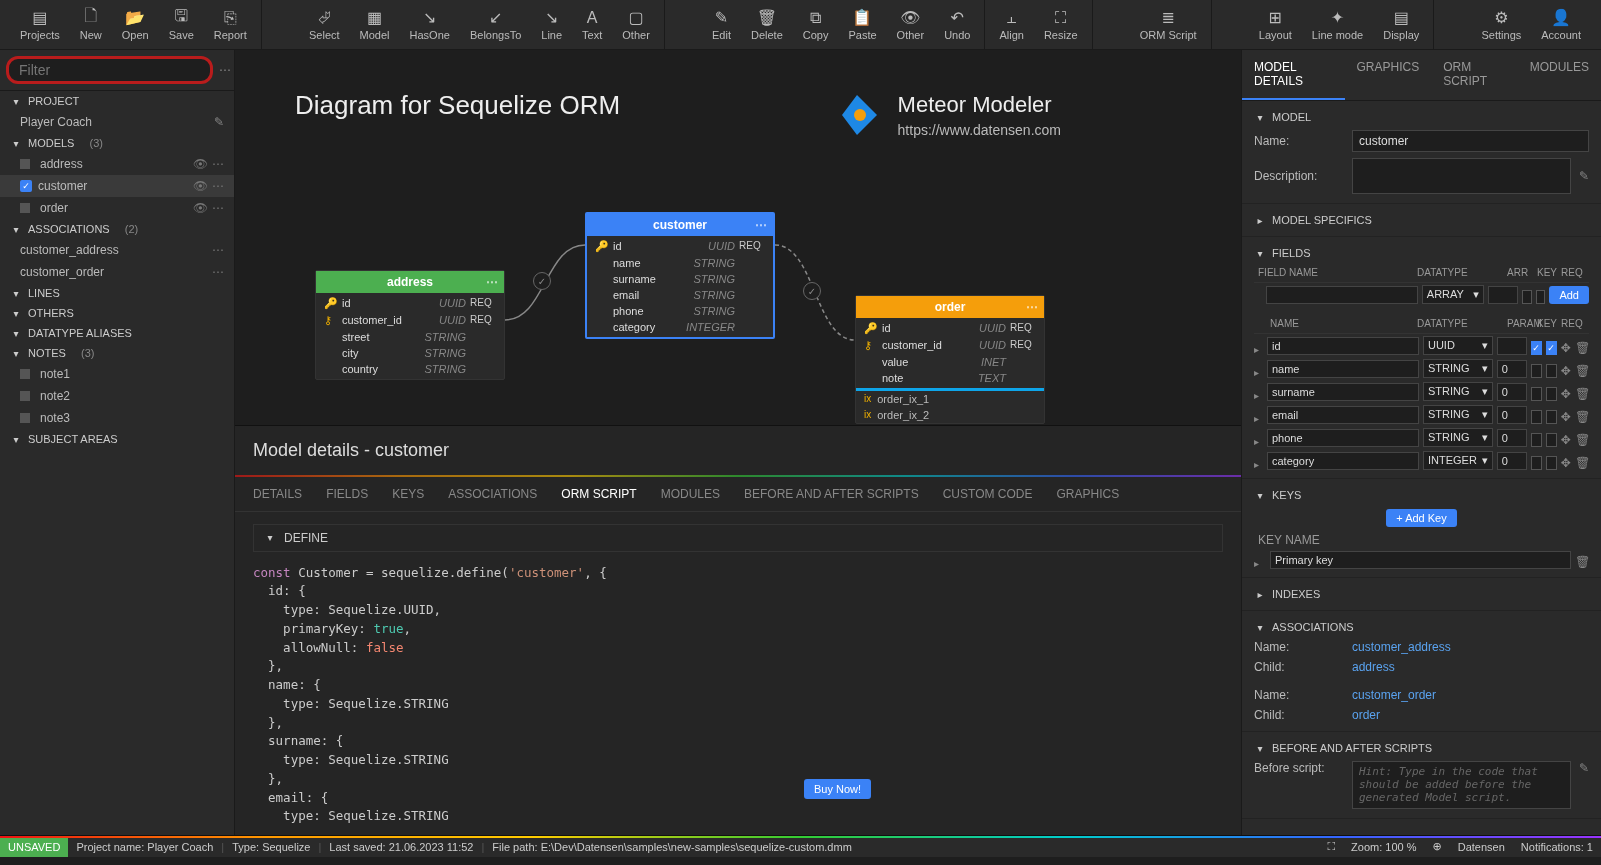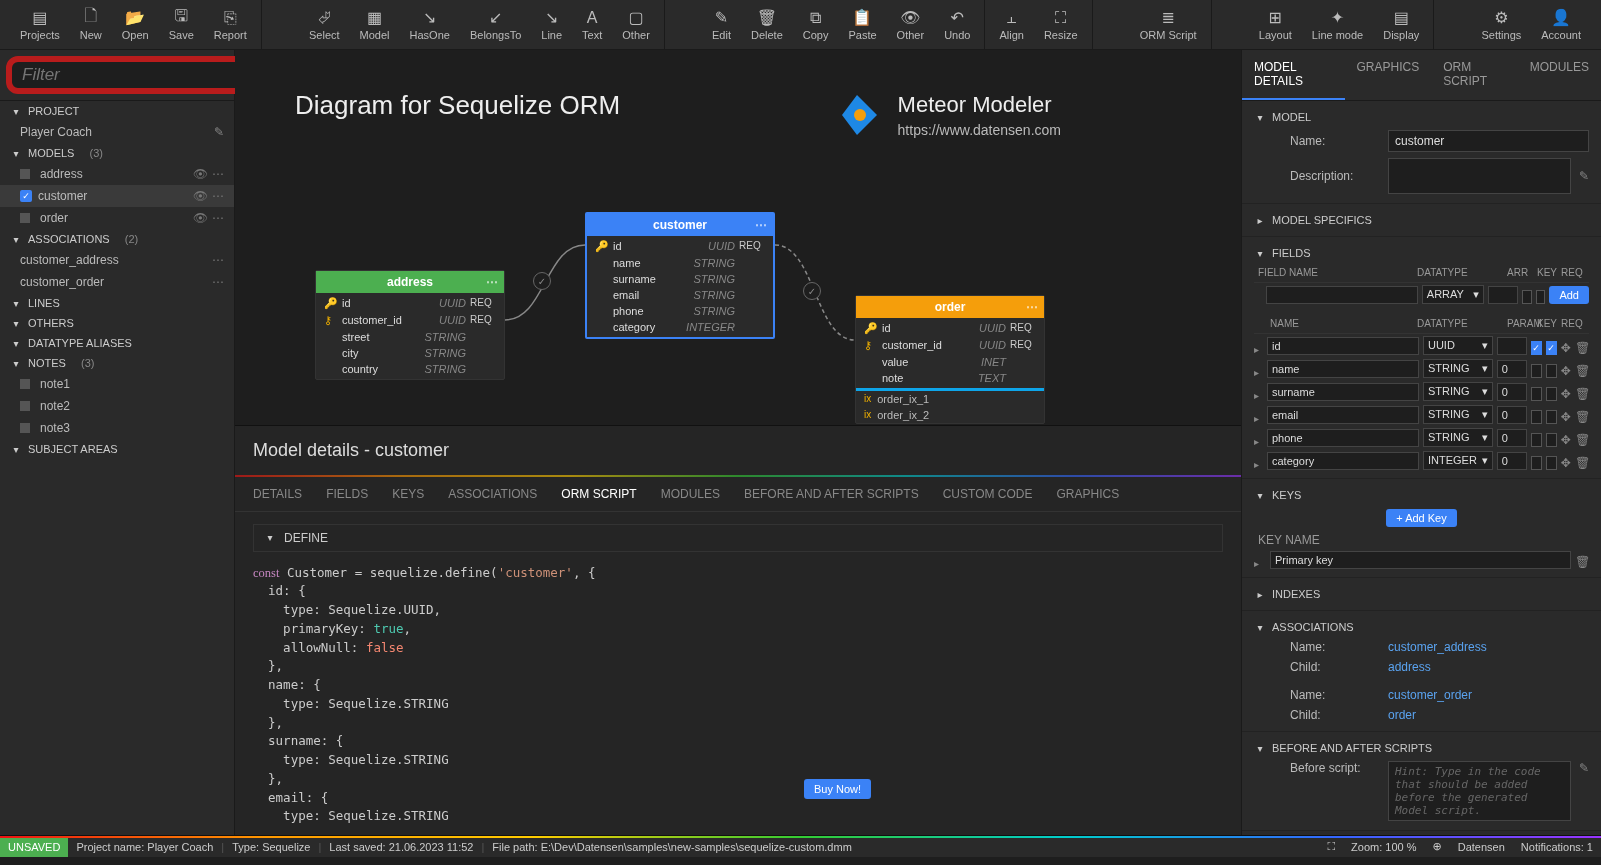--- a/index.html
+++ b/index.html
@@ -7,21 +7,21 @@
 .toolbar { height: 50px; background: #2a2a2a; border-bottom: 1px solid #1a1a1a; display: flex; align-items: stretch; padding: 0 6px; }
 .tool-group { display: flex; align-items: stretch; border-right: 1px solid #1a1a1a; padding: 0 4px; }
 .tool-group:last-child { border-right: none; }
 .tool-btn { display: flex; flex-direction: column; align-items: center; justify-content: center; padding: 4px 10px; cursor: pointer; color: #bbb; min-width: 34px; }
 .tool-btn .icon { font-size: 16px; height: 18px; display: flex; align-items: center; justify-content: center; }
 .tool-btn .label { font-size: 11px; margin-top: 2px; }
 .spacer { flex: 1; }
 .main { height: 785px; display: flex; }
 .sidebar { width: 235px; background: #2a2a2a; border-right: 1px solid #1a1a1a; display: flex; flex-direction: column; }
 .filter-row { display: flex; align-items: center; padding: 6px; gap: 6px; border-bottom: 1px solid #1a1a1a; }
-.filter-input { flex: 1; background: #1e1e1e; border: 6px solid #b91c1c; border-radius: 12px; padding: 3px 10px; color: #888; font-style: italic; font-size: 17px; outline: none; }
+.filter-input { flex: 1; background: #1e1e1e; border: 3px solid #b91c1c; border-radius: 12px; padding: 3px 10px; color: #888; font-size: 14px; outline: none; }
 .tree { flex: 1; overflow-y: auto; }
 .tree-section { padding: 4px 10px; display: flex; align-items: center; gap: 6px; cursor: pointer; color: #ccc; text-transform: uppercase; font-size: 11px; }
 .tree-item { padding: 4px 10px 4px 20px; display: flex; align-items: center; gap: 6px; cursor: pointer; color: #bbb; position: relative; }
 .tree-item.selected { background: #3a3a3a; }
 .tree-actions { margin-left: auto; display: flex; gap: 4px; color: #777; }
 .chevron { width: 12px; display: inline-block; text-align: center; font-size: 10px; }
 .badge-sq { width: 10px; height: 10px; background: #555; display: inline-block; margin-right: 4px; }
 .check-blue { width: 12px; height: 12px; background: #3b82f6; color: #fff; font-size: 9px; display: inline-flex; align-items: center; justify-content: center; border-radius: 2px; }
 .canvas-wrap { flex: 1; position: relative; background: #1e1e1e; overflow: hidden; }
 .canvas-title { position: absolute; top: 40px; left: 60px; font-size: 26px; color: #eee; }
@@ -48,32 +48,32 @@
 .entity-order .entity-head { background: #f59e0b; }
 .conn-point { position: absolute; width: 18px; height: 18px; border: 1px solid #666; border-radius: 50%; background: #1e1e1e; display: flex; align-items: center; justify-content: center; color: #888; font-size: 10px; }
 .detail-panel { position: absolute; bottom: 0; left: 0; right: 0; top: 375px; background: #252525; border-top: 1px solid #111; display: flex; flex-direction: column; }
 .detail-head { padding: 14px 18px; font-size: 18px; color: #ddd; }
 .detail-rainbow { height: 2px; background: linear-gradient(90deg,#e11,#f90,#fc0,#3c3,#0cc,#36f,#93f); opacity: 0.6; }
 .detail-tabs { display: flex; gap: 24px; padding: 10px 18px; border-bottom: 1px solid #333; font-size: 12px; color: #888; }
 .detail-tabs .tab { cursor: pointer; }
 .detail-tabs .tab.active { color: #fff; }
 .detail-subhead { margin: 12px 18px 4px; padding: 6px 10px; display: flex; align-items: center; gap: 8px; border: 1px solid #333; color: #ccc; font-size: 12px; }
 .code-block { margin: 8px 18px; font-family: "Consolas", monospace; font-size: 12.5px; line-height: 1.5; color: #ccc; white-space: pre; overflow: hidden; }
-.kw-const { color: #c586c0; font-family: Liberation Serif, serif; }
+.kw-const { color: #c586c0; }
 .kw-str { color: #ce9178; }
 .kw-true { color: #4ec9b0; }
 .kw-false { color: #f48771; }
 .right-panel { width: 360px; background: #2a2a2a; border-left: 1px solid #1a1a1a; display: flex; flex-direction: column; overflow-y: auto; }
 .rp-tabs { display: flex; border-bottom: 1px solid #1a1a1a; }
 .rp-tabs .tab { padding: 10px 12px; font-size: 12px; color: #999; cursor: pointer; }
 .rp-tabs .tab.active { color: #fff; border-bottom: 2px solid #3b82f6; }
 .rp-section { padding: 6px 12px; border-bottom: 1px solid #222; }
 .rp-section-head { display: flex; align-items: center; gap: 6px; padding: 4px 0; font-size: 11px; color: #ccc; cursor: pointer; }
 .rp-row { display: flex; align-items: center; gap: 8px; padding: 3px 0; }
-.rp-label { width: 90px; color: #bbb; font-size: 12px; margin-left: 36px; }
+.rp-label { width: 90px; color: #bbb; font-size: 12px; }
 .rp-input { flex: 1; background: #1e1e1e; border: 1px solid #444; padding: 3px 6px; color: #ddd; font-size: 12px; }
 .rp-input.placeholder { color: #666; font-style: italic; }
 .rp-textarea { flex: 1; background: #1e1e1e; border: 1px solid #444; min-height: 36px; }
 .rp-field-head { display: flex; padding: 4px; font-size: 10px; color: #999; border-bottom: 1px solid #333; }
 .rp-field-head .c1 { flex: 1 1 70px; }
 .rp-field-head .c2 { width: 90px; }
 .rp-field-head .c3 { width: 30px; }
 .rp-field-head .c4 { width: 24px; }
 .rp-field-head .c5 { width: 24px; }
 .rp-field-row { display: flex; align-items: flex-end; gap: 4px; padding: 2px 0; }

